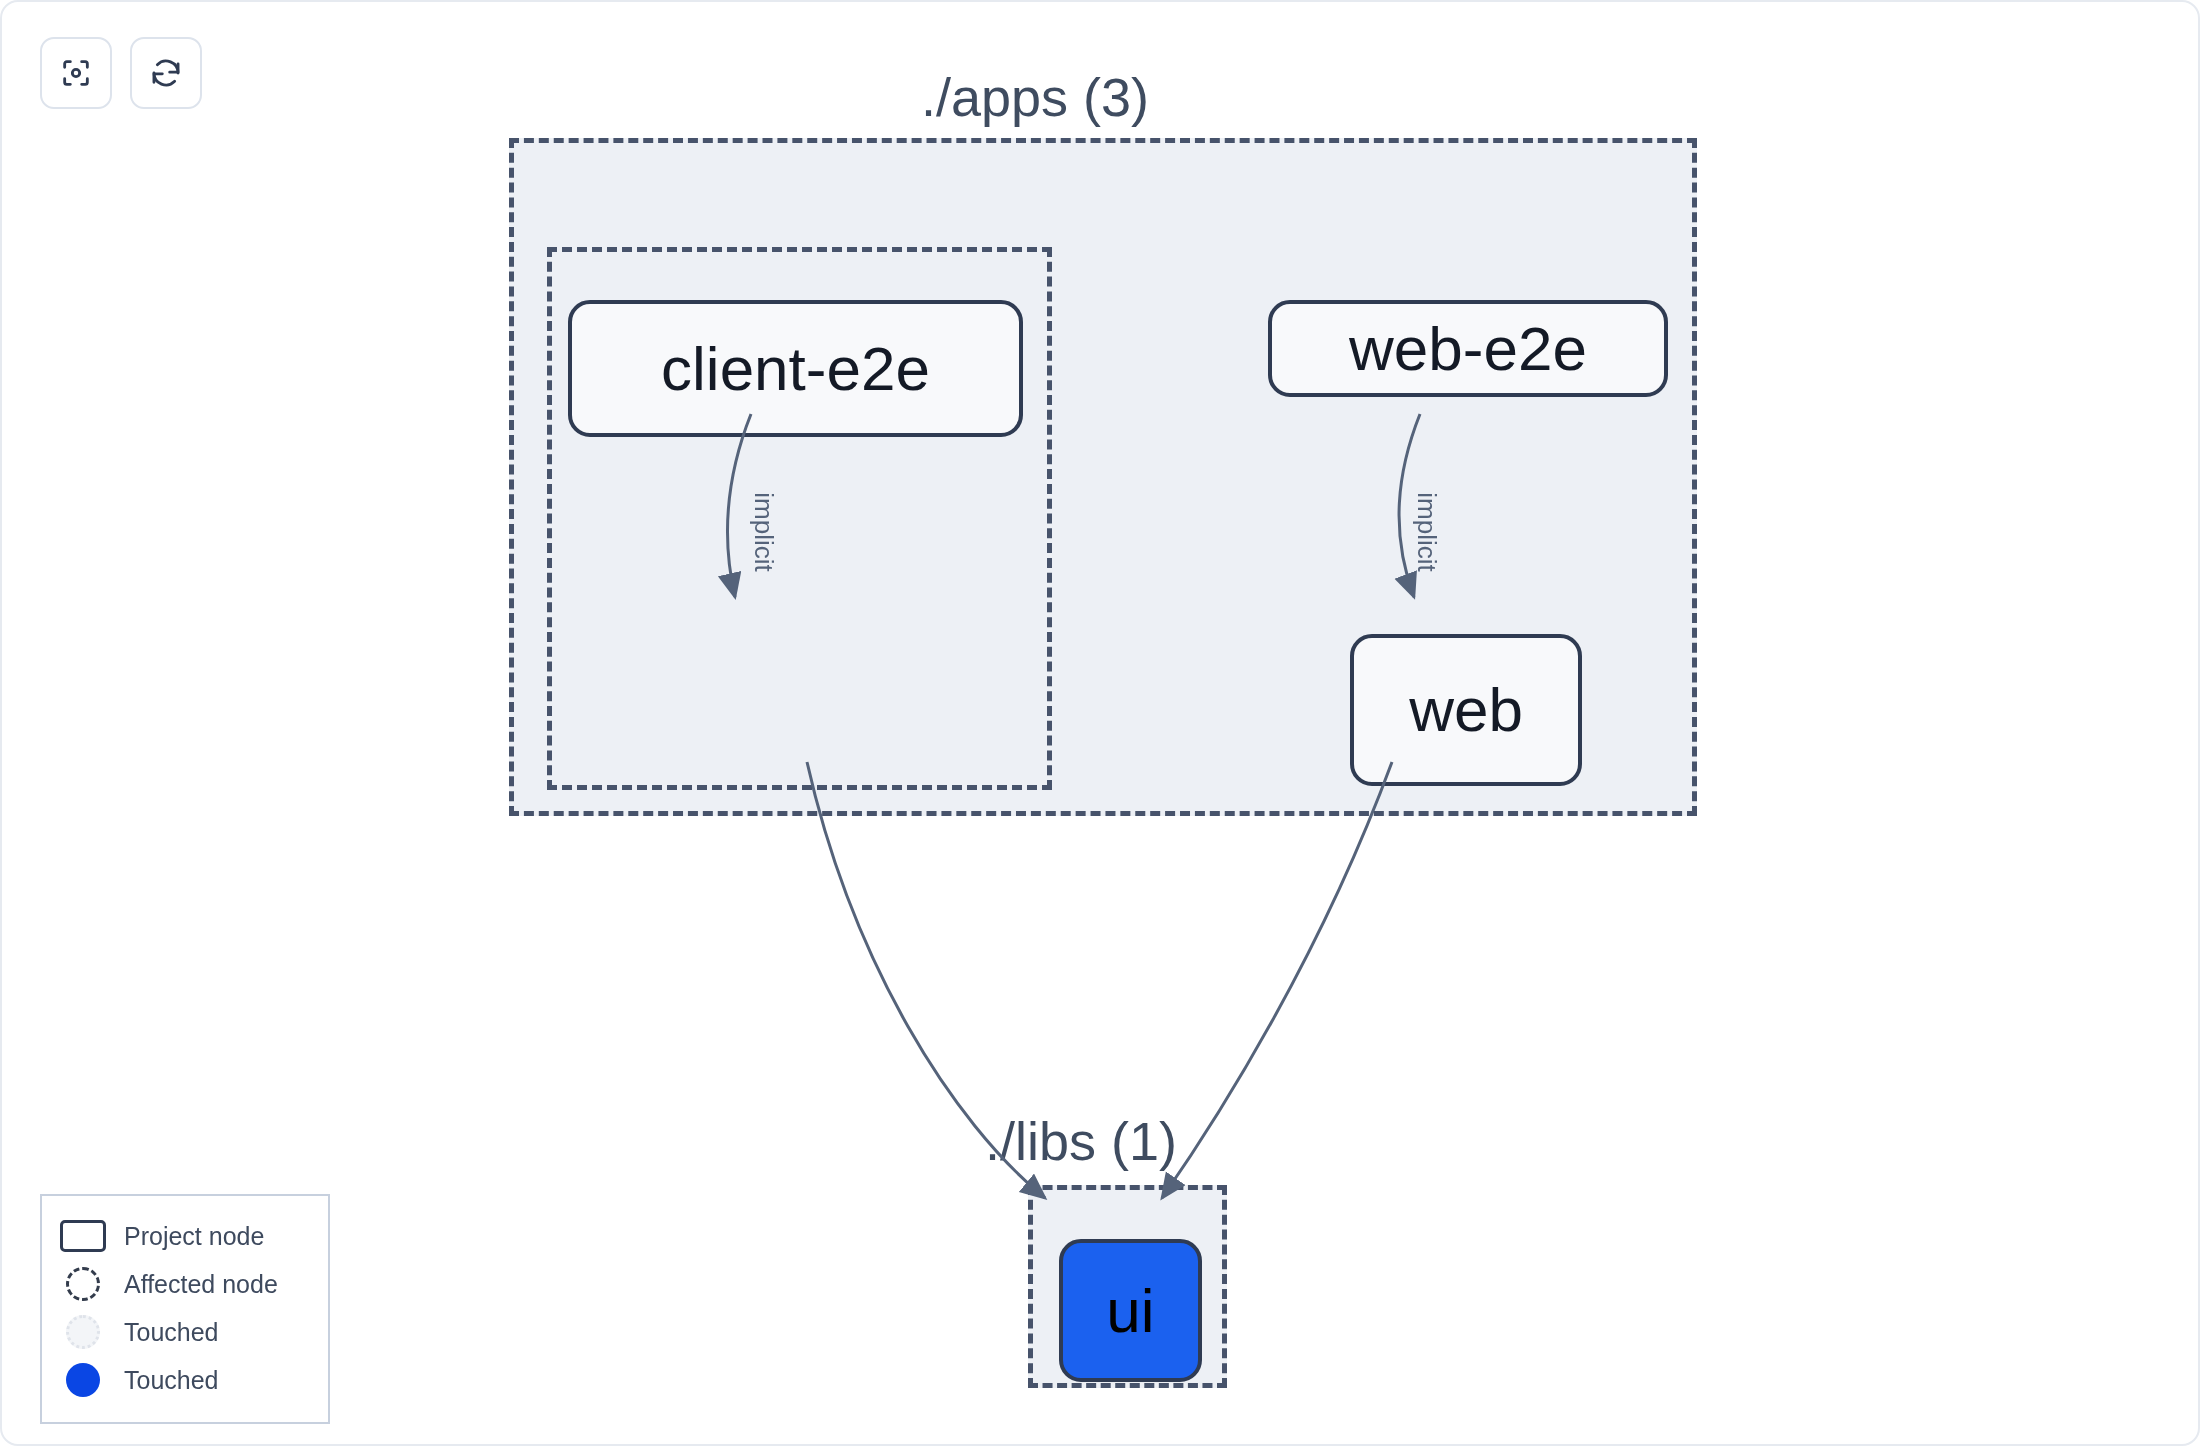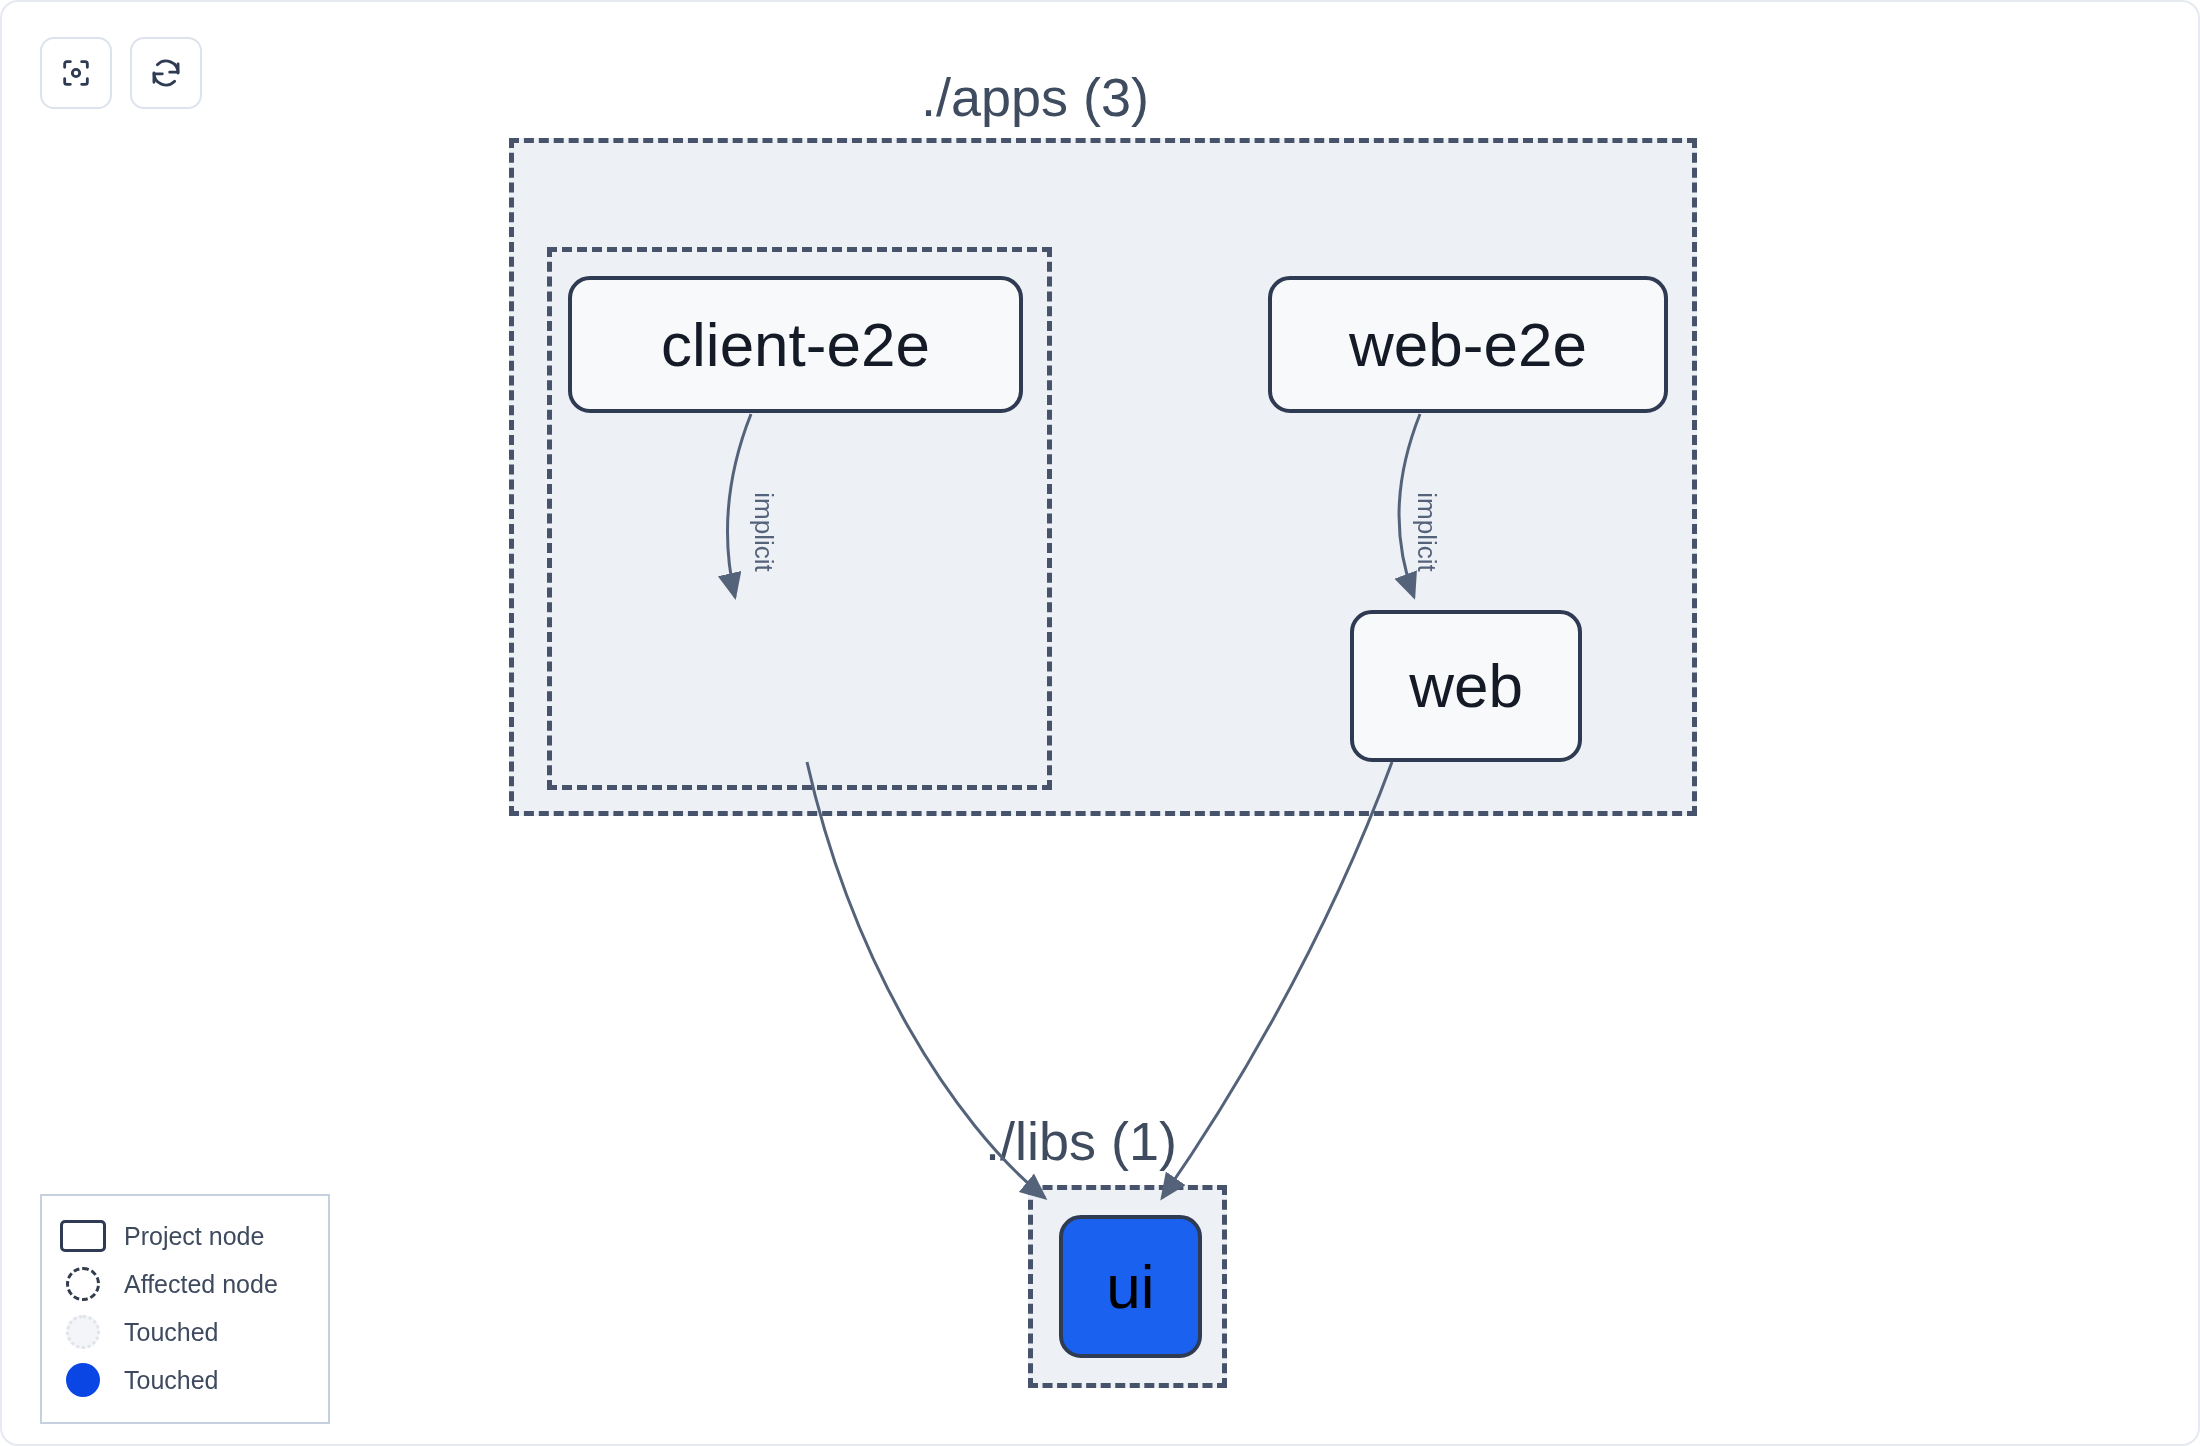--- a/index.html
+++ b/index.html
@@ -78,20 +78,21 @@
     border-radius: 22px;
     display: flex;
     align-items: center;
     justify-content: center;
     color: #141a26;
     font-size: 62px;
     line-height: 1;
     white-space: nowrap;
     cursor: pointer;
     z-index: 25;
+    margin-top: 24px;
   }
   .node.touched {
     background: #1b61ef;
     border-color: #2f3b52;
     color: #000000;
   }
 
   
   .edge-label {
     position: absolute;
@@ -192,21 +193,21 @@
   <div id="canvas">
 
     <div class="group" style="left:507px; top:136px; width:1188px; height:678px;"></div>
     <div class="group" style="left:545px; top:245px; width:505px; height:543px;"></div>
     <div class="group" style="left:1026px; top:1183px; width:199px; height:203px;"></div>
 
     <div class="group-label" style="left:919px; top:68px;">./apps (3)</div>
     <div class="group-label" style="left:983px; top:1112px;">./libs (1)</div>
 
     <div class="node" style="left:566px; top:274px; width:455px; height:137px;">client-e2e</div>
-    <div class="node" style="left:1266px; top:274px; width:400px; height:137px;">web-e2e</div>
+    <div class="node" style="left:1266px; top:274px; width:400px; height:97px;">web-e2e</div>
     <div class="node" style="left:1348px; top:608px; width:232px; height:152px;">web</div>
     <div class="node touched" style="left:1057px; top:1213px; width:143px; height:143px;">ui</div>
 
     <div class="edge-label" style="left:722px; top:517px;">implicit</div>
     <div class="edge-label" style="left:1385px; top:517px;">implicit</div>
   </div>
 
   <svg id="edge-layer" viewBox="0 0 2200 1446" xmlns="http://www.w3.org/2000/svg">
     <defs>
       <marker id="arrow" markerWidth="10" markerHeight="10" refX="8" refY="4" orient="auto" markerUnits="strokeWidth">

